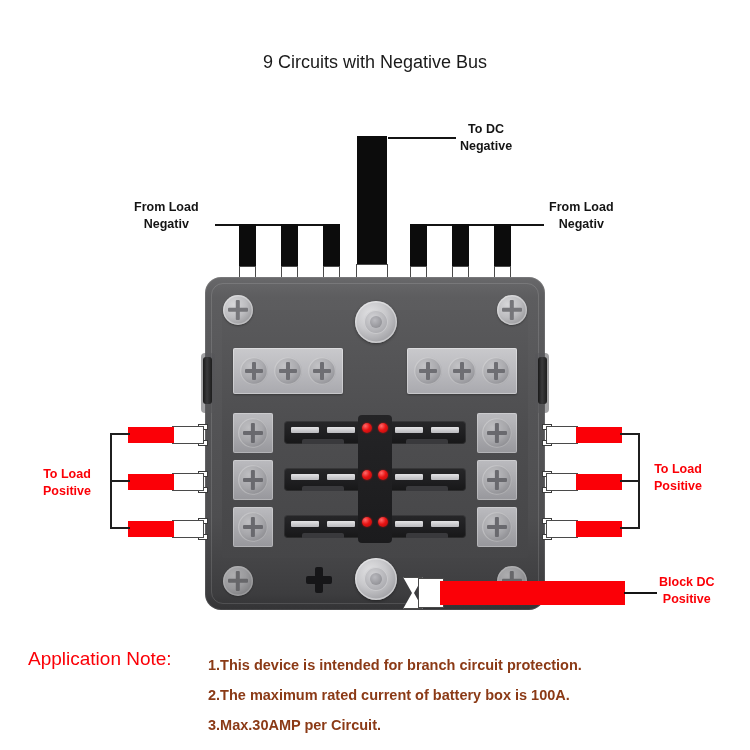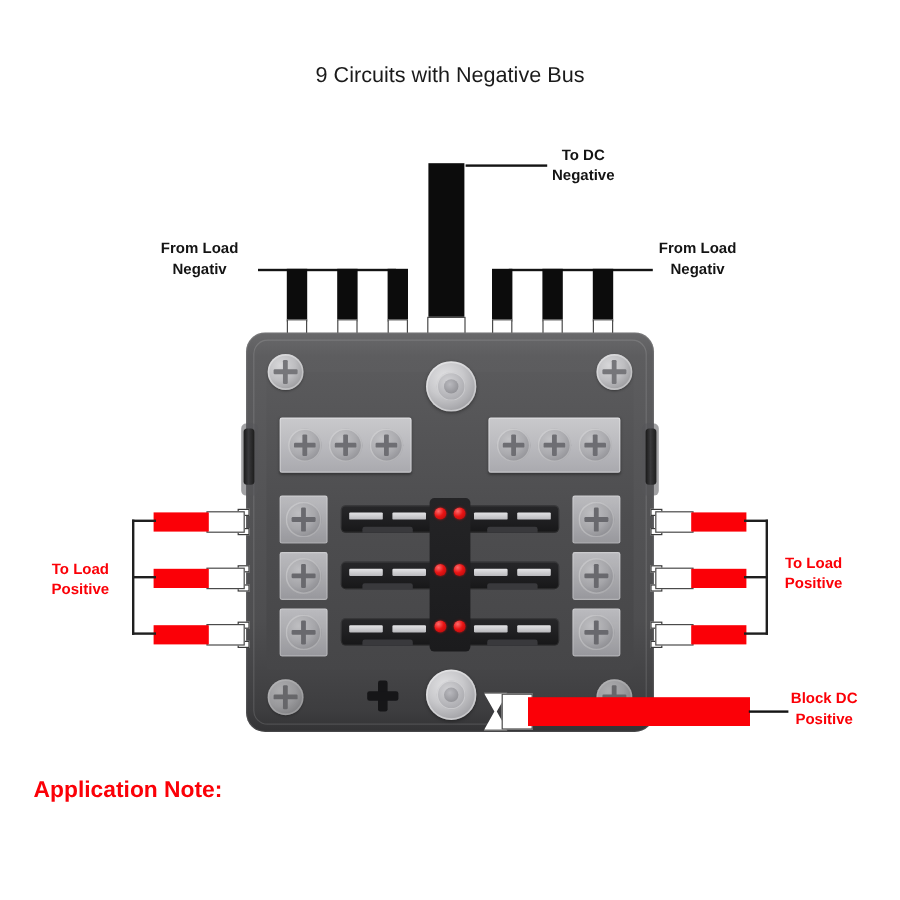--- a/index.html
+++ b/index.html
@@ -245,21 +245,21 @@
   .plus-mark::before, .plus-mark::after {
     content: ""; position: absolute; background: #161618; border-radius: 2px;
   }
   .plus-mark::before { left: 50%; top: 0; width: 8px; height: 100%; transform: translateX(-50%); }
   .plus-mark::after  { top: 50%; left: 0; height: 8px; width: 100%; transform: translateY(-50%); }
 
   
   .appnote-label {
     position: absolute;
     left: 28px; top: 648px;
-    font-size: 19px; font-weight: bold;
+    font-size: 19px; font-weight: normal;
     color: #fb0007;
     white-space: nowrap;
   }
   .appnote-list {
     position: absolute;
     left: 208px; top: 650px;
     width: 540px;
   }
   .appnote-item {
     font-size: 14.5px;
@@ -481,14 +481,19 @@
   <div class="ferrule" style="left:418px; top:578px; width:26px; height:30px;"></div>
   <div class="wire-red" style="left:440px; top:581px; width:185px; height:24px;"></div>
   <div class="lead" style="left:624px; top:592px; width:33px; height:2px;"></div>
 
   <div class="lbl red" style="left:659px; top:574px;">
     <span>Block DC</span>
     <span>Positive</span>
   </div>
 
   <div class="appnote-label">Application Note:</div>
+  <div class="appnote-list">
+    <div class="appnote-item">1.This device is intended for branch circuit protection.</div>
+    <div class="appnote-item">2.The maximum rated current of battery box is 100A.</div>
+    <div class="appnote-item">3.Max.30AMP per Circuit.</div>
+  </div>
 
 </div>
 
 </body></html>

